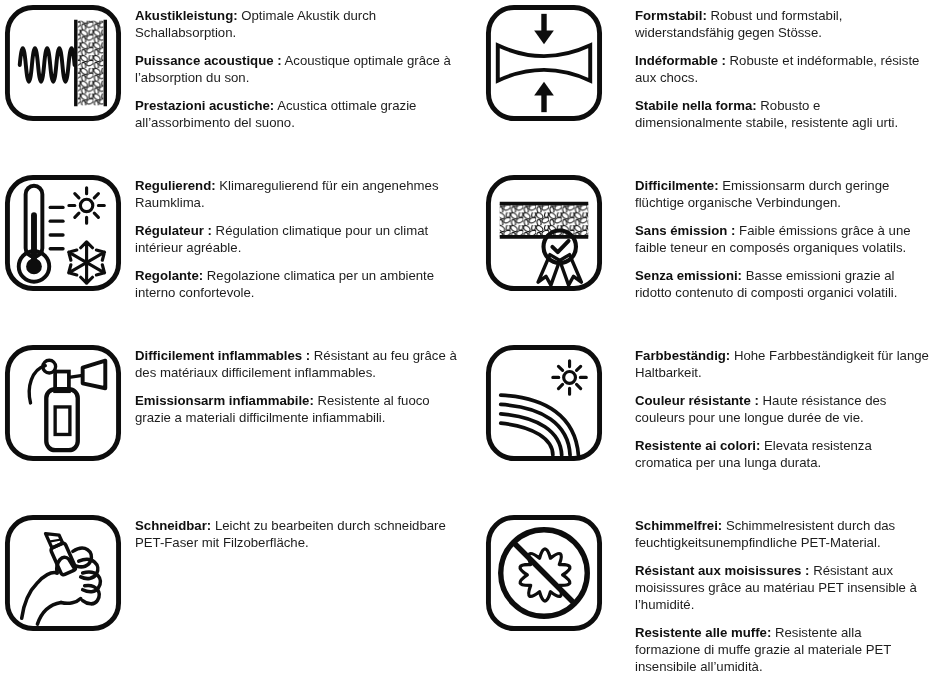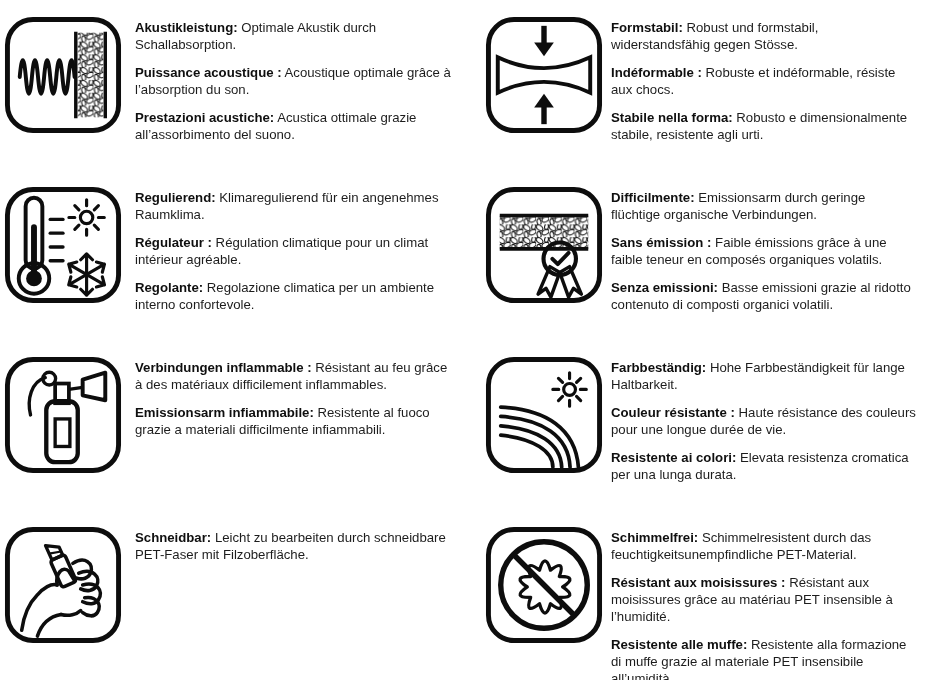--- a/index.html
+++ b/index.html
@@ -10,24 +10,24 @@
   }
   .grid {
     display:grid;
     grid-template-columns:468px 468px;
     grid-template-rows:repeat(4,170px);
     width:936px; height:680px;
   }
   .tile {
     display:flex; align-items:flex-start;
     box-sizing:border-box;
-    padding:16px 6px 0 4px;
+    padding:4px 6px 0 4px;
     gap:13px;
   }
-  .tile.right { padding-left:17px; gap:8px; }
+  .tile.right { padding-left:17px; gap:32px; }
   .icon-box { width:118px; height:118px; flex:0 0 auto; }
   .icon-box svg { display:block; width:118px; height:118px; }
   .texts { padding-top:3px; width:322px; }
   .tile.right .texts { width:305px; }
   .para { margin:0 0 11px 0; font-size:13.2px; line-height:17px; }
   .para b { font-weight:700; color:#0f0f0f; }
   .ic { stroke:#0d0d0d; fill:none; }
 </style>
 </head>
 <body>
@@ -168,21 +168,21 @@
         <path class="ic" d="M42,22 C28,26 23,44 27,60" stroke-width="3.4" stroke-linecap="round"></path>
         <circle class="ic" cx="46" cy="23" r="6.5" fill="#fff" stroke-width="3.4"></circle>
         <line class="ic" x1="66" y1="34" x2="80" y2="32" stroke-width="3.4"></line>
         <path class="ic" d="M80,24 L103,17 L103,45 L80,40 Z" fill="#fff" stroke-width="4" stroke-linejoin="round"></path>
         <rect class="ic" x="52" y="28" width="14" height="20" fill="#fff" stroke-width="3.8"></rect>
         <rect class="ic" x="43" y="46" width="32" height="62" rx="9" fill="#fff" stroke-width="4.4"></rect>
         <rect class="ic" x="52" y="64" width="15" height="28" stroke-width="3.4"></rect>
       </svg>
     </div>
     <div class="texts">
-      <p class="para"><b>Verbindungen inflammable :</b>
+      <p class="para"><b>Difficilement inflammables :</b>
         <span>Résistant au feu grâce à des matériaux difficilement inflammables.</span></p>
       <p class="para"><b>Emissionsarm infiammabile:</b>
         <span>Resistente al fuoco grazie a materiali difficilmente infiammabili.</span></p>
     </div>
   </div>
 
   <div class="tile right">
     <div class="icon-box">
       <svg viewBox="0 0 120 120">
         <rect class="ic" x="3.5" y="3.5" width="113" height="113" rx="26" fill="#fff" stroke-width="5"></rect>

